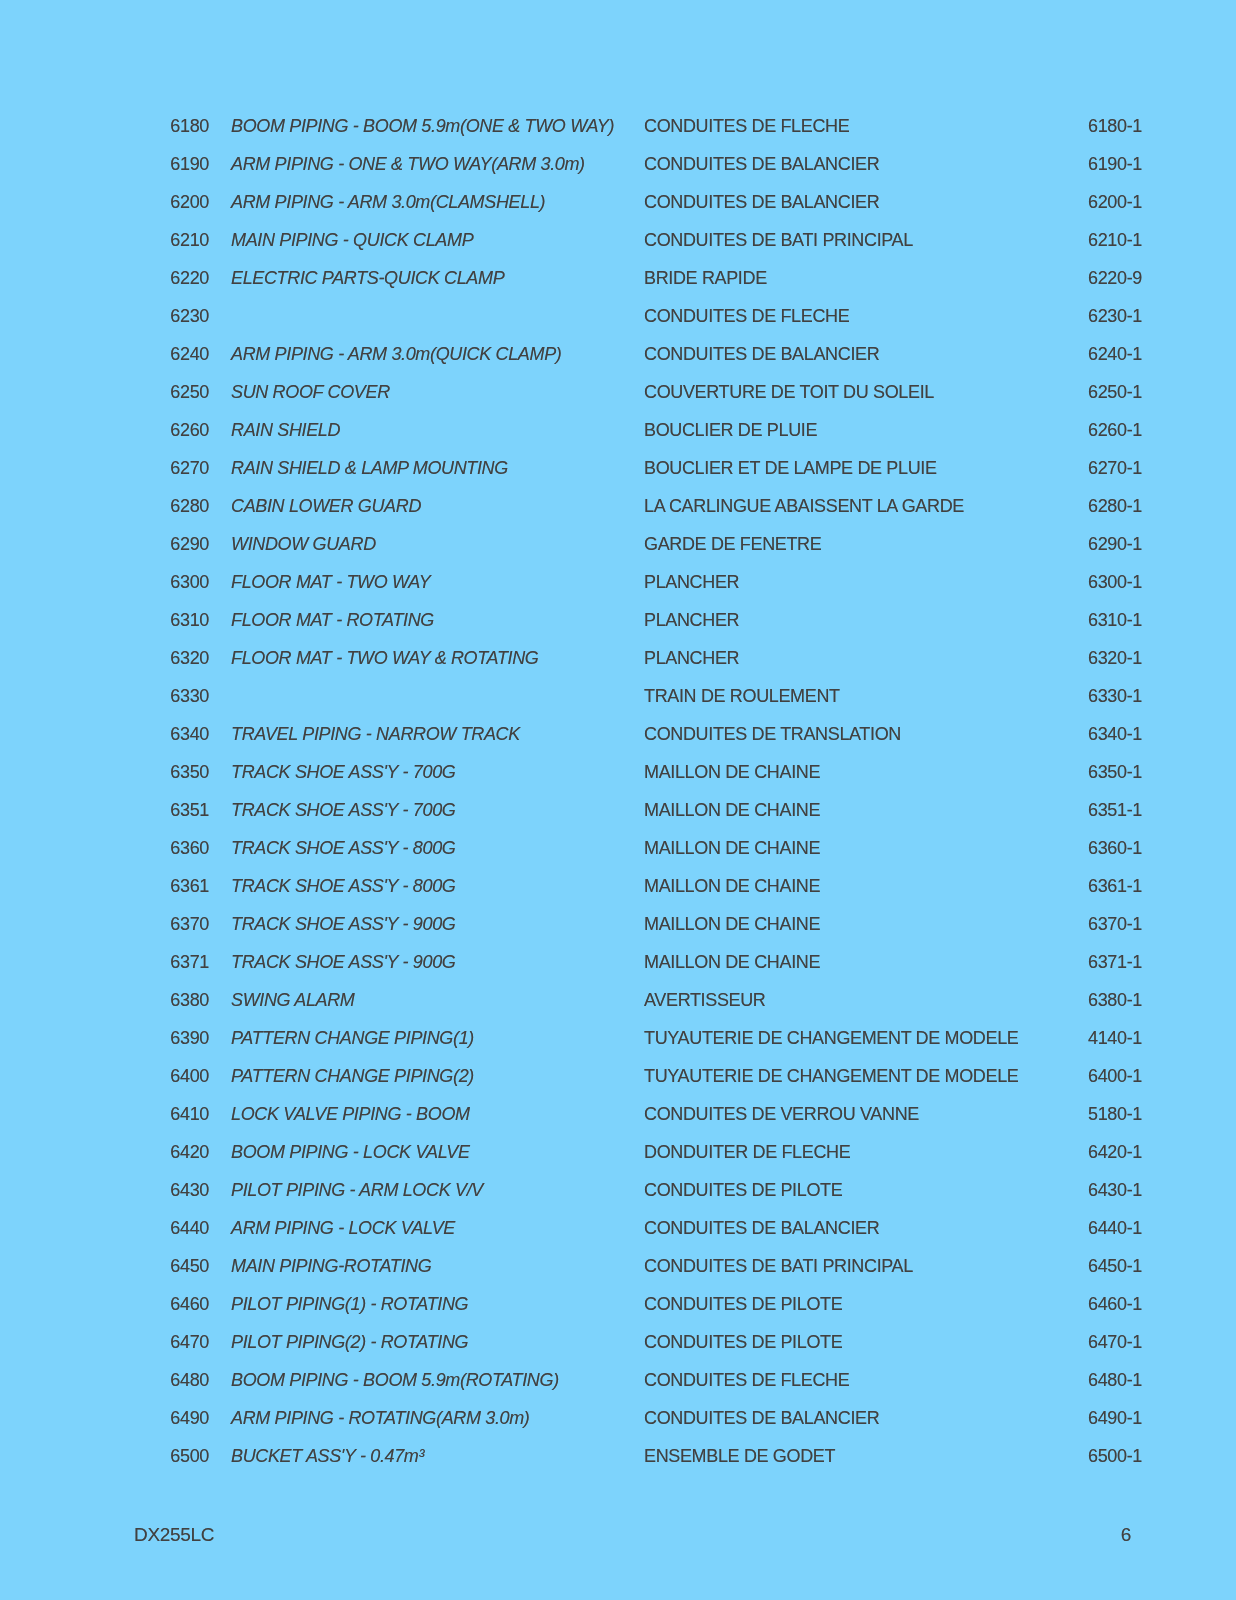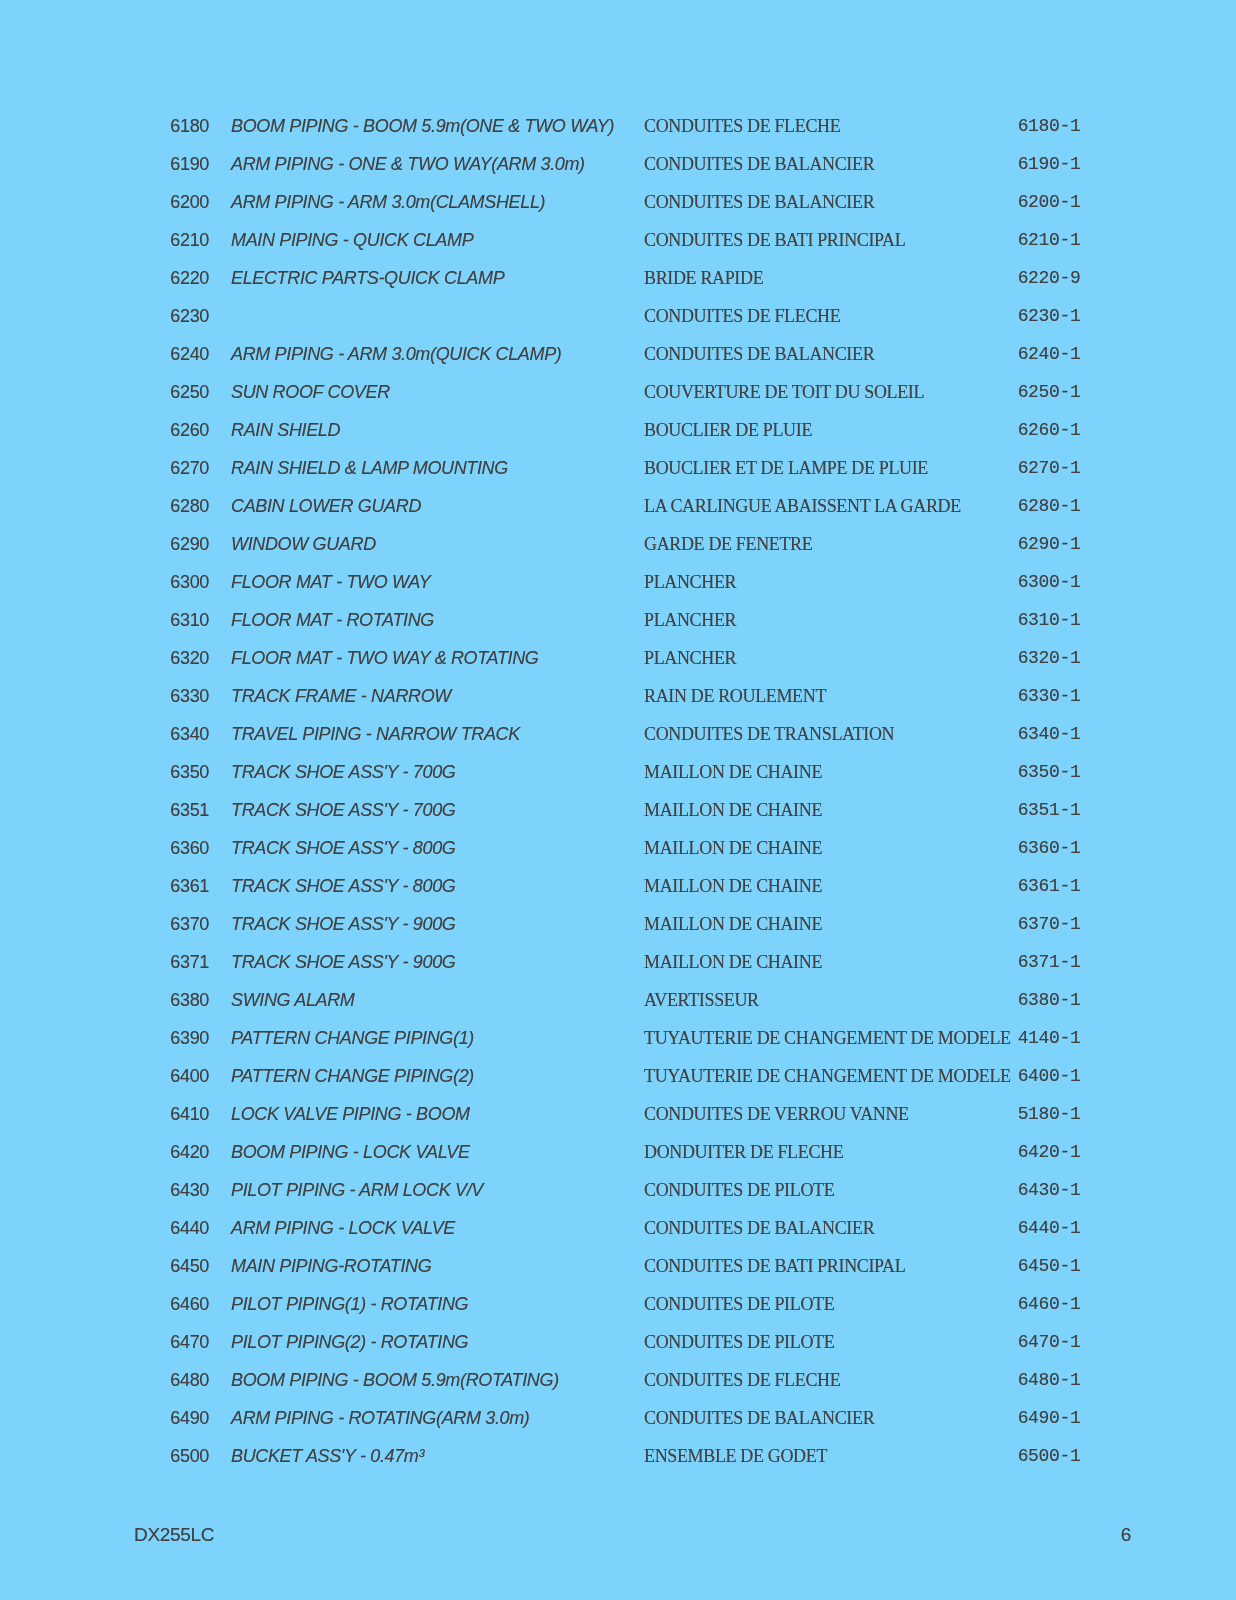--- a/index.html
+++ b/index.html
@@ -28,22 +28,22 @@
     height: 38px;
     line-height: 38px;
     font-size: 18px;
     letter-spacing: -0.35px;
     white-space: nowrap;
     text-shadow: 0 0 0.6px rgba(80,80,80,0.55);
   }
   .row span { position: absolute; top: 0; }
   .c-code { left: 163px; width: 46px; text-align: right; }
   .c-desc { left: 231px; font-style: italic; }
-  .c-fr   { left: 644px; font-family: Liberation Serif, serif; }
-  .c-ref  { left: 1014px; width: 70px; text-align: center; font-family: Liberation Mono, monospace; }
+  .c-fr   { left: 644px; }
+  .c-ref  { left: 1072px; width: 70px; text-align: right; }
   .footer {
     position: absolute;
     top: 1516px;
     left: 0;
     right: 0;
     height: 38px;
     line-height: 38px;
     font-size: 19px;
     letter-spacing: -0.3px;
     text-shadow: 0 0 0.6px rgba(80,80,80,0.55);
@@ -157,22 +157,21 @@
 
     <div class="row">
       <span class="c-code">6320</span>
       <span class="c-desc">FLOOR MAT - TWO WAY &amp; ROTATING</span>
       <span class="c-fr">PLANCHER</span>
       <span class="c-ref">6320-1</span>
     </div>
 
     <div class="row">
       <span class="c-code">6330</span>
-      <span class="c-desc">TRACK FRAME - NARROW</span>
-      <span class="c-fr">RAIN DE ROULEMENT</span>
+      <span class="c-fr">TRAIN DE ROULEMENT</span>
       <span class="c-ref">6330-1</span>
     </div>
 
     <div class="row">
       <span class="c-code">6340</span>
       <span class="c-desc">TRAVEL PIPING - NARROW TRACK</span>
       <span class="c-fr">CONDUITES DE TRANSLATION</span>
       <span class="c-ref">6340-1</span>
     </div>
 

